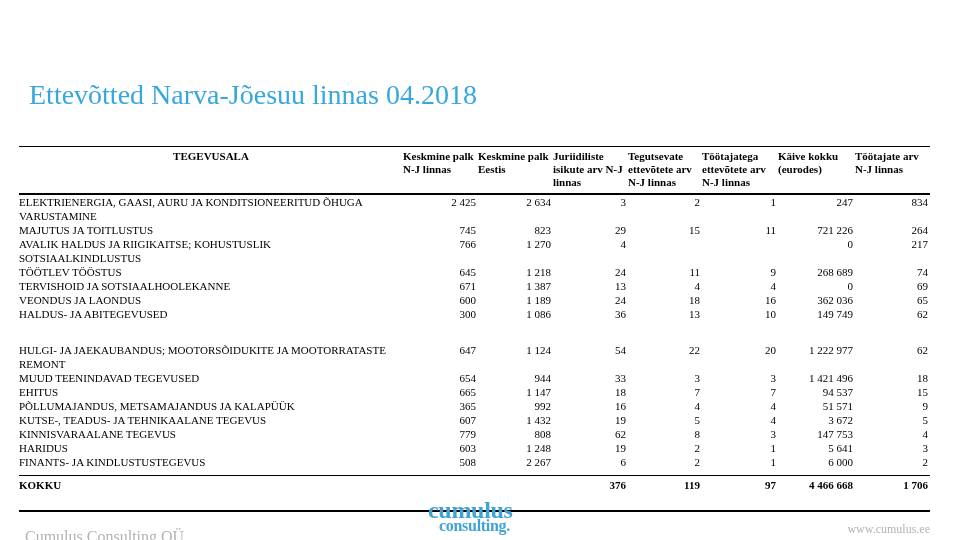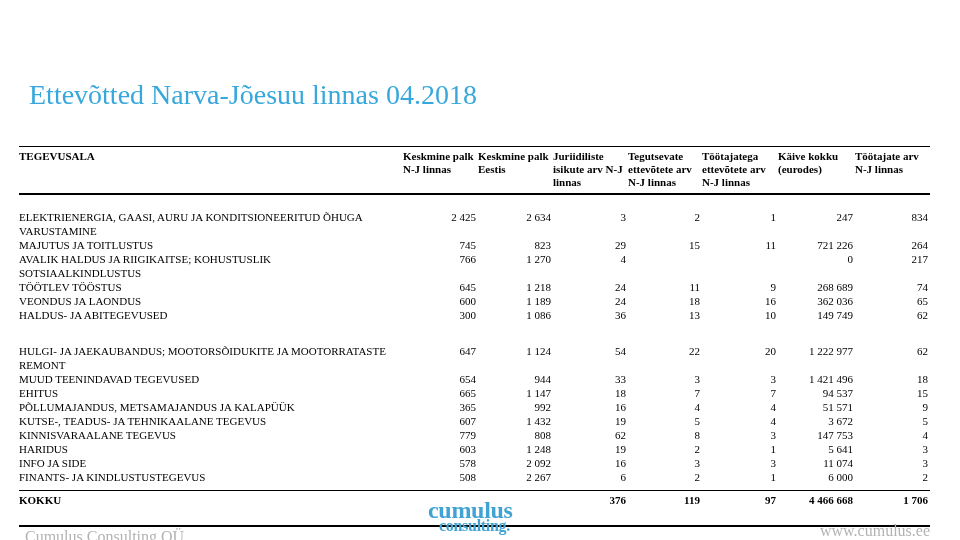--- a/index.html
+++ b/index.html
@@ -5,35 +5,35 @@
   html,body{margin:0;padding:0;background:#ffffff;}
   .slide{position:relative;width:960px;height:540px;background:#ffffff;overflow:hidden;
          font-family:Liberation Serif, serif;color:#000;margin-top:16px;}
   .title{position:absolute;left:29px;top:63px;font-size:28px;font-weight:400;
          letter-spacing:0;white-space:nowrap;}
   table.main{position:absolute;left:19px;top:130px;width:911px;border-collapse:collapse;
          table-layout:fixed;}
   thead th{font-size:11px;font-weight:bold;line-height:13px;vertical-align:top;
          text-align:left;padding:3px 0 4px 0;border-top:1.5px solid #000;
          border-bottom:2px solid #000;overflow:visible;}
-  thead th.lbl{}
+  thead th.lbl{text-align:center;}
   tbody td{font-size:11px;line-height:14px;vertical-align:top;padding:0;}
-  tbody tr.first td{padding-top:15px;}
+  tbody tr.first td{padding-top:0;}
   td.lbl{text-align:left;padding-right:8px;}
   td.num{text-align:right;padding-right:2px;white-space:nowrap;}
   tr.spacer td{height:22px;padding:0;}
   tr.spacer2 td{height:6px;padding:0;}
   tr.total td{font-weight:bold;border-top:1.5px solid #000;border-bottom:2px solid #000;
          padding-top:2px;padding-bottom:18px;}
   .logo{position:absolute;left:428px;top:486px;font-weight:bold;line-height:16px;
          letter-spacing:-0.3px;}
   .logo .l1{font-size:24px;text-align:center;}
   .logo .l2{font-size:16px;margin-left:11px;}
   .footer-left{position:absolute;left:25px;top:512px;font-size:16px;}
-  .footer-right{position:absolute;right:30px;top:506px;font-size:16px;}
+  .footer-right{position:absolute;right:30px;top:506px;font-size:12px;}
 </style>
 </head>
 <body>
 
 <div class="slide">
 
   <div class="title" style="color: rgb(56, 168, 220);">Ettevõtted Narva-Jõesuu linnas 04.2018</div>
 
   <table class="main">
     <colgroup>
@@ -93,20 +93,30 @@
           <td class="lbl">TÖÖTLEV TÖÖSTUS</td>
           <td class="num">645</td>
           <td class="num">1 218</td>
           <td class="num">24</td>
           <td class="num">11</td>
           <td class="num">9</td>
           <td class="num">268 689</td>
           <td class="num">74</td>
         </tr>
         <tr>
+          <td class="lbl">TERVISHOID JA SOTSIAALHOOLEKANNE</td>
+          <td class="num">671</td>
+          <td class="num">1 387</td>
+          <td class="num">13</td>
+          <td class="num">4</td>
+          <td class="num">4</td>
+          <td class="num">0</td>
+          <td class="num">69</td>
+        </tr>
+        <tr>
           <td class="lbl">VEONDUS JA LAONDUS</td>
           <td class="num">600</td>
           <td class="num">1 189</td>
           <td class="num">24</td>
           <td class="num">18</td>
           <td class="num">16</td>
           <td class="num">362 036</td>
           <td class="num">65</td>
         </tr>
         <tr>
@@ -186,30 +196,20 @@
           <td class="lbl">HARIDUS</td>
           <td class="num">603</td>
           <td class="num">1 248</td>
           <td class="num">19</td>
           <td class="num">2</td>
           <td class="num">1</td>
           <td class="num">5 641</td>
           <td class="num">3</td>
         </tr>
         <tr>
-          <td class="lbl">INFO JA SIDE</td>
-          <td class="num">578</td>
-          <td class="num">2 092</td>
-          <td class="num">16</td>
-          <td class="num">3</td>
-          <td class="num">3</td>
-          <td class="num">11 074</td>
-          <td class="num">3</td>
-        </tr>
-        <tr>
           <td class="lbl">FINANTS- JA KINDLUSTUSTEGEVUS</td>
           <td class="num">508</td>
           <td class="num">2 267</td>
           <td class="num">6</td>
           <td class="num">2</td>
           <td class="num">1</td>
           <td class="num">6 000</td>
           <td class="num">2</td>
         </tr>
         <tr class="spacer2">

